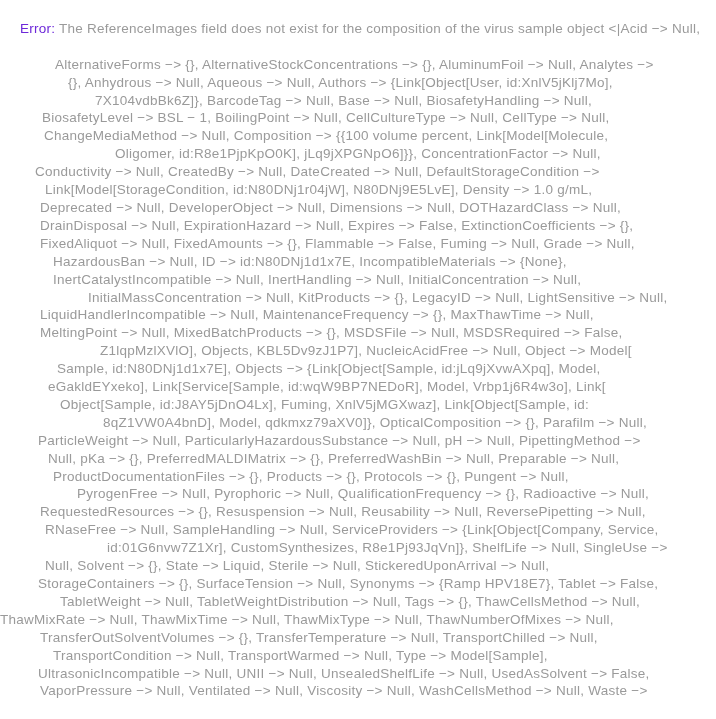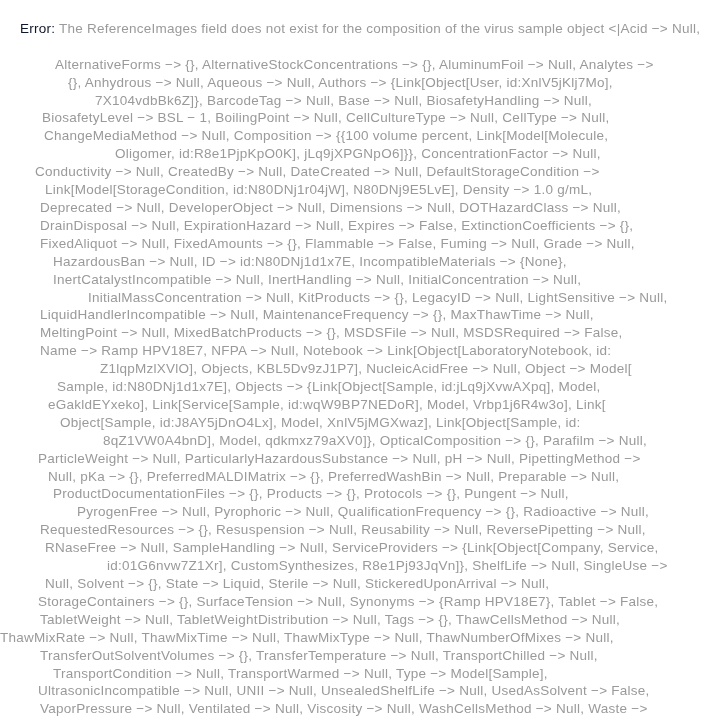--- a/index.html
+++ b/index.html
@@ -20,21 +20,21 @@
     font-family: "Liberation Sans", "DejaVu Sans", sans-serif;
     font-size: 13.5px;
     line-height: 17.9px;
     letter-spacing: 0.25px;
     color: #9a9a9a;
   }
   .line {
     white-space: pre;
   }
   .err-label {
-    color: #0f172a;
+    color: #6d28d9;
   }
 </style>
 </head>
 <body>
 
 <div class="message">
   <div class="line" id="first-line" style="padding-left: 4px;">
     <span class="err-label">Error:</span><span> </span><span>The ReferenceImages field does not exist for the composition of the virus sample object &lt;|Acid −&gt; Null,</span>
   </div>
   <div id="lines">
@@ -47,35 +47,34 @@
       <div class="line" style="padding-left: 35px;">Conductivity −&gt; Null, CreatedBy −&gt; Null, DateCreated −&gt; Null, DefaultStorageCondition −&gt;</div>
       <div class="line" style="padding-left: 45px;">Link[Model[StorageCondition, id:N80DNj1r04jW], N80DNj9E5LvE], Density −&gt; 1.0 g/mL,</div>
       <div class="line" style="padding-left: 40px;">Deprecated −&gt; Null, DeveloperObject −&gt; Null, Dimensions −&gt; Null, DOTHazardClass −&gt; Null,</div>
       <div class="line" style="padding-left: 40px;">DrainDisposal −&gt; Null, ExpirationHazard −&gt; Null, Expires −&gt; False, ExtinctionCoefficients −&gt; {},</div>
       <div class="line" style="padding-left: 40px;">FixedAliquot −&gt; Null, FixedAmounts −&gt; {}, Flammable −&gt; False, Fuming −&gt; Null, Grade −&gt; Null,</div>
       <div class="line" style="padding-left: 53px;">HazardousBan −&gt; Null, ID −&gt; id:N80DNj1d1x7E, IncompatibleMaterials −&gt; {None},</div>
       <div class="line" style="padding-left: 53px;">InertCatalystIncompatible −&gt; Null, InertHandling −&gt; Null, InitialConcentration −&gt; Null,</div>
       <div class="line" style="padding-left: 40px; margin-left: 48px;">InitialMassConcentration −&gt; Null, KitProducts −&gt; {}, LegacyID −&gt; Null, LightSensitive −&gt; Null,</div>
       <div class="line" style="padding-left: 40px;">LiquidHandlerIncompatible −&gt; Null, MaintenanceFrequency −&gt; {}, MaxThawTime −&gt; Null,</div>
       <div class="line" style="padding-left: 40px;">MeltingPoint −&gt; Null, MixedBatchProducts −&gt; {}, MSDSFile −&gt; Null, MSDSRequired −&gt; False,</div>
-      <div class="line" style="padding-left: 40px;">Name −&gt; Ramp HPV18E7, NFPA −&gt; Null, Notebook −&gt; Link[Object[LaboratoryNotebook, id:</div>
       <div class="line" style="padding-left: 100px;">Z1lqpMzlXVlO], Objects, KBL5Dv9zJ1P7], NucleicAcidFree −&gt; Null, Object −&gt; Model[</div>
       <div class="line" style="padding-left: 57px;">Sample, id:N80DNj1d1x7E], Objects −&gt; {Link[Object[Sample, id:jLq9jXvwAXpq], Model,</div>
       <div class="line" style="padding-left: 48px;">eGakldEYxeko], Link[Service[Sample, id:wqW9BP7NEDoR], Model, Vrbp1j6R4w3o], Link[</div>
-      <div class="line" style="padding-left: 60px;">Object[Sample, id:J8AY5jDnO4Lx], Model, XnlV5jMGXwaz], Link[Object[Sample, id:</div>
+      <div class="line" style="padding-left: 60px;">Object[Sample, id:J8AY5jDnO4Lx], Fuming, XnlV5jMGXwaz], Link[Object[Sample, id:</div>
       <div class="line" style="padding-left: 103px;">8qZ1VW0A4bnD], Model, qdkmxz79aXV0]}, OpticalComposition −&gt; {}, Parafilm −&gt; Null,</div>
       <div class="line" style="padding-left: 38px;">ParticleWeight −&gt; Null, ParticularlyHazardousSubstance −&gt; Null, pH −&gt; Null, PipettingMethod −&gt;</div>
       <div class="line" style="padding-left: 48px;">Null, pKa −&gt; {}, PreferredMALDIMatrix −&gt; {}, PreferredWashBin −&gt; Null, Preparable −&gt; Null,</div>
       <div class="line" style="padding-left: 53px;">ProductDocumentationFiles −&gt; {}, Products −&gt; {}, Protocols −&gt; {}, Pungent −&gt; Null,</div>
       <div class="line" style="padding-left: 77px;">PyrogenFree −&gt; Null, Pyrophoric −&gt; Null, QualificationFrequency −&gt; {}, Radioactive −&gt; Null,</div>
       <div class="line" style="padding-left: 40px;">RequestedResources −&gt; {}, Resuspension −&gt; Null, Reusability −&gt; Null, ReversePipetting −&gt; Null,</div>
       <div class="line" style="padding-left: 45px;">RNaseFree −&gt; Null, SampleHandling −&gt; Null, ServiceProviders −&gt; {Link[Object[Company, Service,</div>
       <div class="line" style="padding-left: 107px;">id:01G6nvw7Z1Xr], CustomSynthesizes, R8e1Pj93JqVn]}, ShelfLife −&gt; Null, SingleUse −&gt;</div>
       <div class="line" style="padding-left: 45px;">Null, Solvent −&gt; {}, State −&gt; Liquid, Sterile −&gt; Null, StickeredUponArrival −&gt; Null,</div>
       <div class="line" style="padding-left: 38px;">StorageContainers −&gt; {}, SurfaceTension −&gt; Null, Synonyms −&gt; {Ramp HPV18E7}, Tablet −&gt; False,</div>
-      <div class="line" style="padding-left: 40px;">TabletWeight −&gt; Null, TabletWeightDistribution −&gt; Null, Tags −&gt; {}, ThawCellsMethod −&gt; Null,</div>
+      <div class="line" style="padding-left: 60px;">TabletWeight −&gt; Null, TabletWeightDistribution −&gt; Null, Tags −&gt; {}, ThawCellsMethod −&gt; Null,</div>
       <div class="line" style="">ThawMixRate −&gt; Null, ThawMixTime −&gt; Null, ThawMixType −&gt; Null, ThawNumberOfMixes −&gt; Null,</div>
       <div class="line" style="padding-left: 40px;">TransferOutSolventVolumes −&gt; {}, TransferTemperature −&gt; Null, TransportChilled −&gt; Null,</div>
       <div class="line" style="padding-left: 53px;">TransportCondition −&gt; Null, TransportWarmed −&gt; Null, Type −&gt; Model[Sample],</div>
       <div class="line" style="padding-left: 38px;">UltrasonicIncompatible −&gt; Null, UNII −&gt; Null, UnsealedShelfLife −&gt; Null, UsedAsSolvent −&gt; False,</div>
       <div class="line" style="padding-left: 40px;">VaporPressure −&gt; Null, Ventilated −&gt; Null, Viscosity −&gt; Null, WashCellsMethod −&gt; Null, Waste −&gt;</div>
     </div>
 </div>
 
 </body></html>

